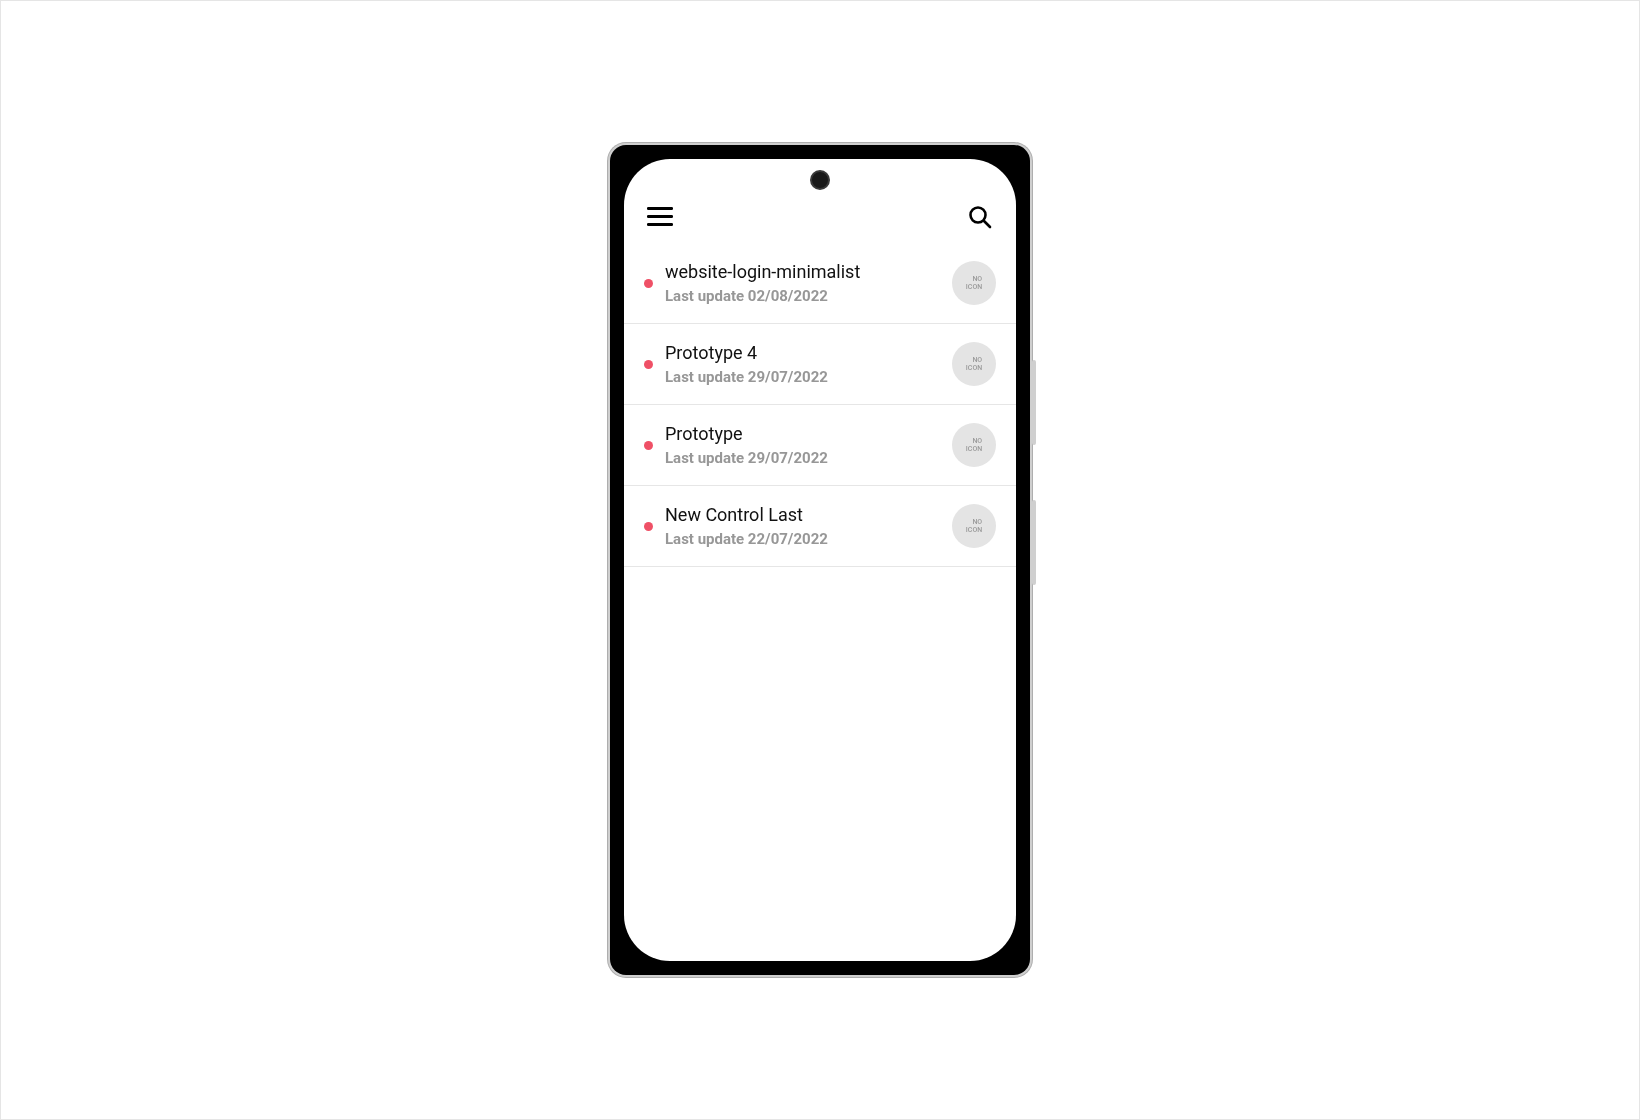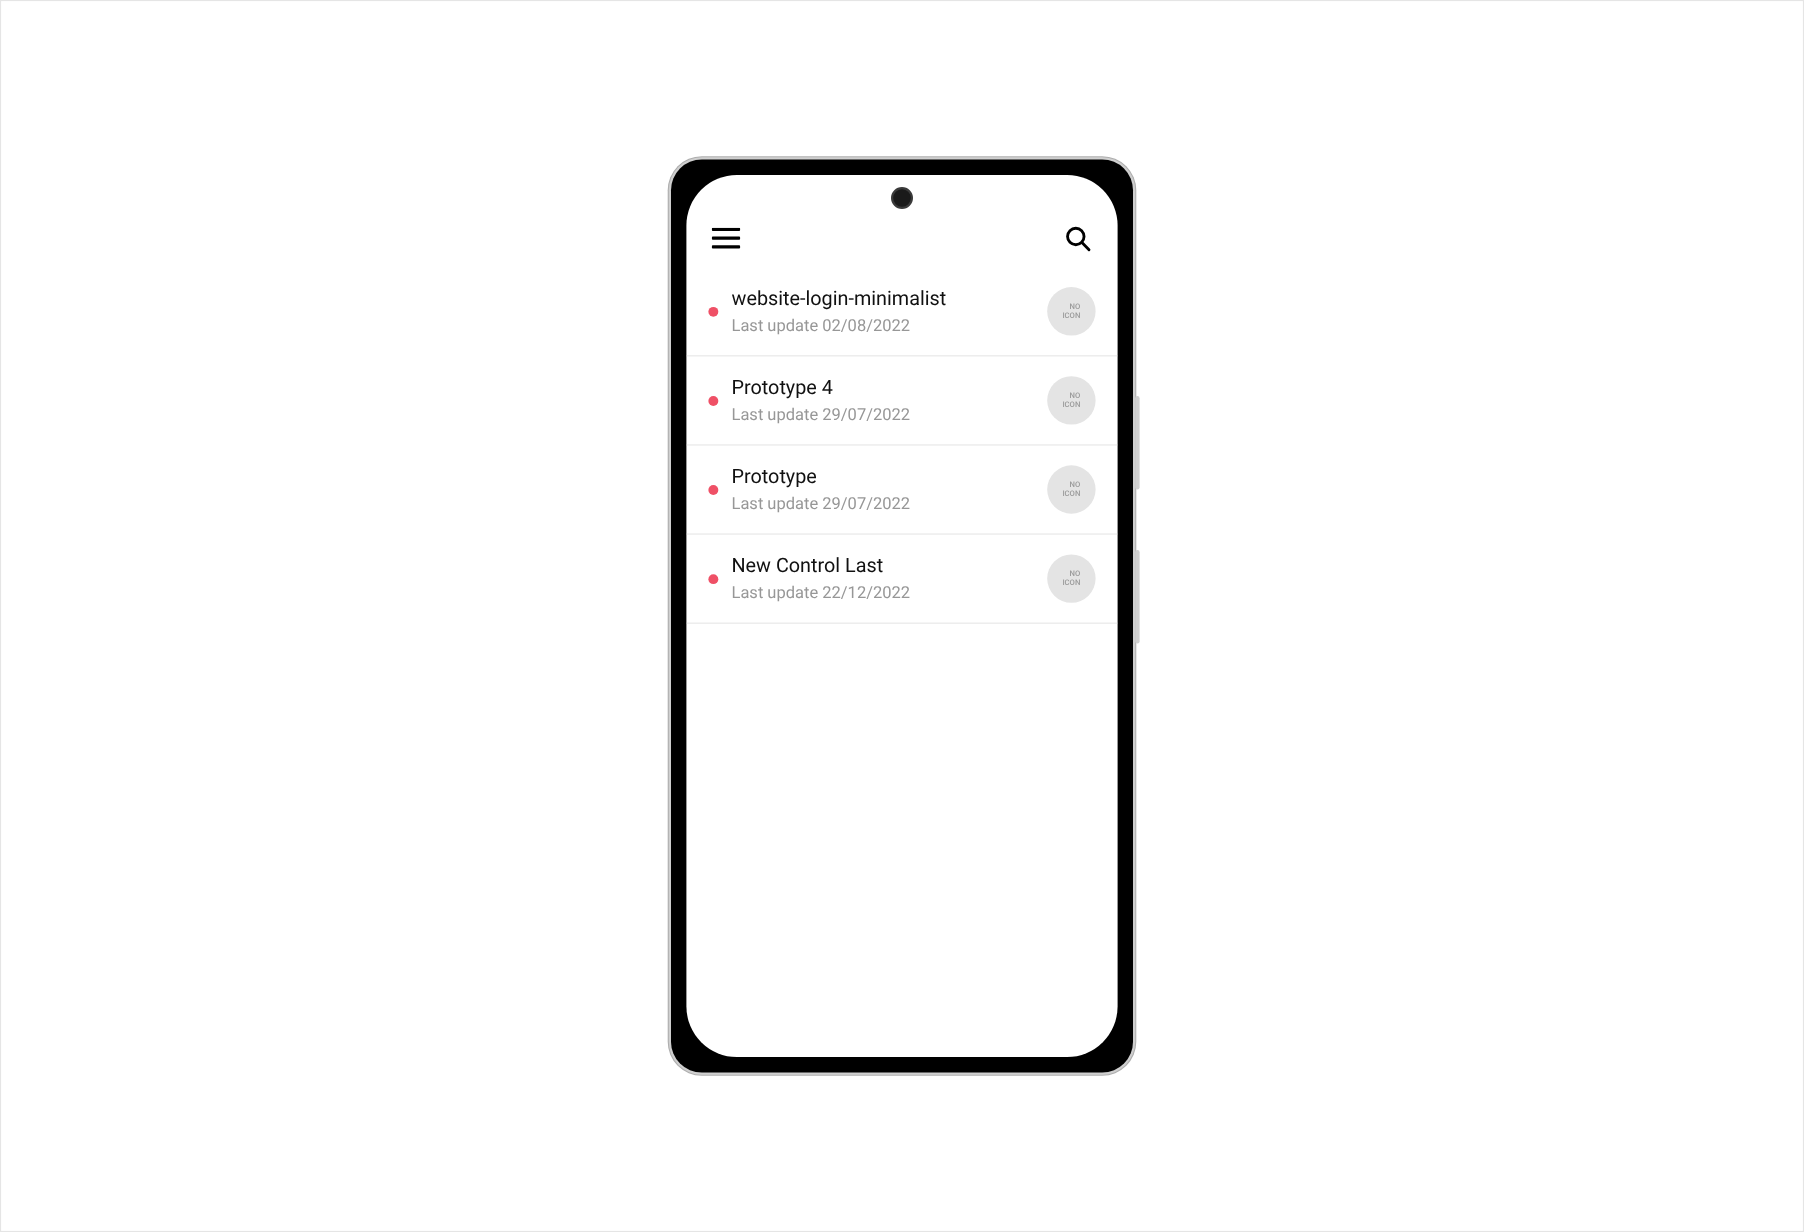--- a/index.html
+++ b/index.html
@@ -15,21 +15,21 @@
       align-items: center;
       justify-content: center;
       font-family: -apple-system, BlinkMacSystemFont, "Segoe UI", Roboto, Helvetica, Arial, sans-serif;
       border: 1px solid #e5e5e5;
     }
     
     .device {
       width: 420px;
       height: 830px;
       background: #000000;
-      border-radius: 28px;
+      border-radius: 16px;
       padding: 14px;
       position: relative;
       box-shadow: 0 0 0 2px #cfcfcf, 0 0 0 3px #aeaeae;
     }
     .device::before { 
       content: "";
       position: absolute;
       right: -6px;
       top: 215px;
       width: 4px;
@@ -113,21 +113,21 @@
     .item-title {
       font-size: 18px;
       color: #111111;
       font-weight: 400;
       margin-bottom: 4px;
       line-height: 1.2;
     }
     .item-meta {
       font-size: 15px;
       color: #979797;
-      font-weight: 400;
+      font-weight: 700;
       line-height: 1.2;
     }
     .thumb {
       width: 44px;
       height: 44px;
       border-radius: 50%;
       background: #e4e4e4;
       flex-shrink: 0;
       display: flex;
       align-items: center;
@@ -196,21 +196,21 @@
           <div class="item-meta">Last update 29/07/2022</div>
         </div>
         <div class="thumb">NO
 ICON</div>
       </div>
 
       <div class="item">
         <span class="status-dot" style="background:#ef5066"></span>
         <div class="item-body">
           <div class="item-title">New Control Last</div>
-          <div class="item-meta">Last update 22/12/2022</div>
+          <div class="item-meta">Last update 22/07/2022</div>
         </div>
         <div class="thumb">NO
 ICON</div>
       </div>
 
     </div>
 
   </div>
 </div>
 

